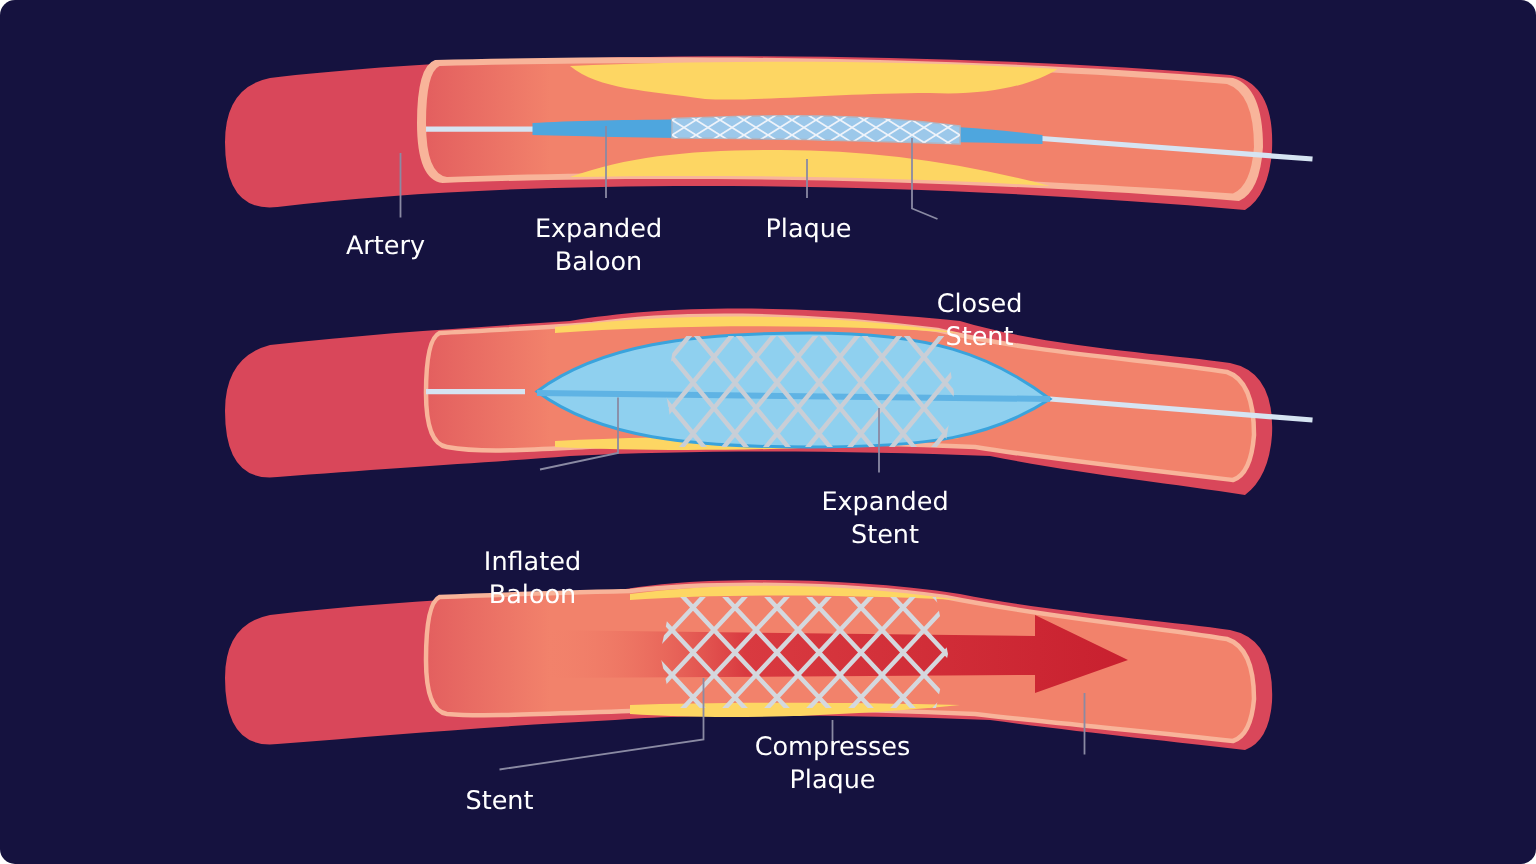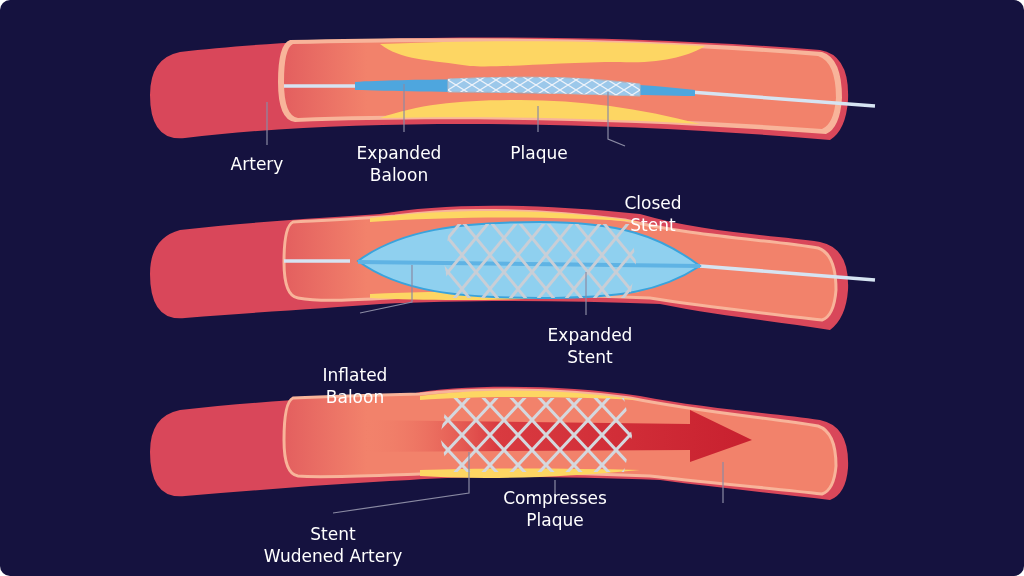--- a/index.html
+++ b/index.html
@@ -107,19 +107,18 @@
     <span>Inflated</span>
     <span>Baloon</span>
   </div>
   <div class="label" style="left:590px; top:324px;">
     <span>Expanded</span>
     <span>Stent</span>
   </div>
 
   <div class="label" style="left:333px; top:523px;">
     <span>Stent</span>
-    <span>Wudened Artery</span>
   </div>
   <div class="label" style="left:555px; top:487px;">
     <span>Compresses</span>
     <span>Plaque</span>
   </div>
 </div>
 
 </body></html>

